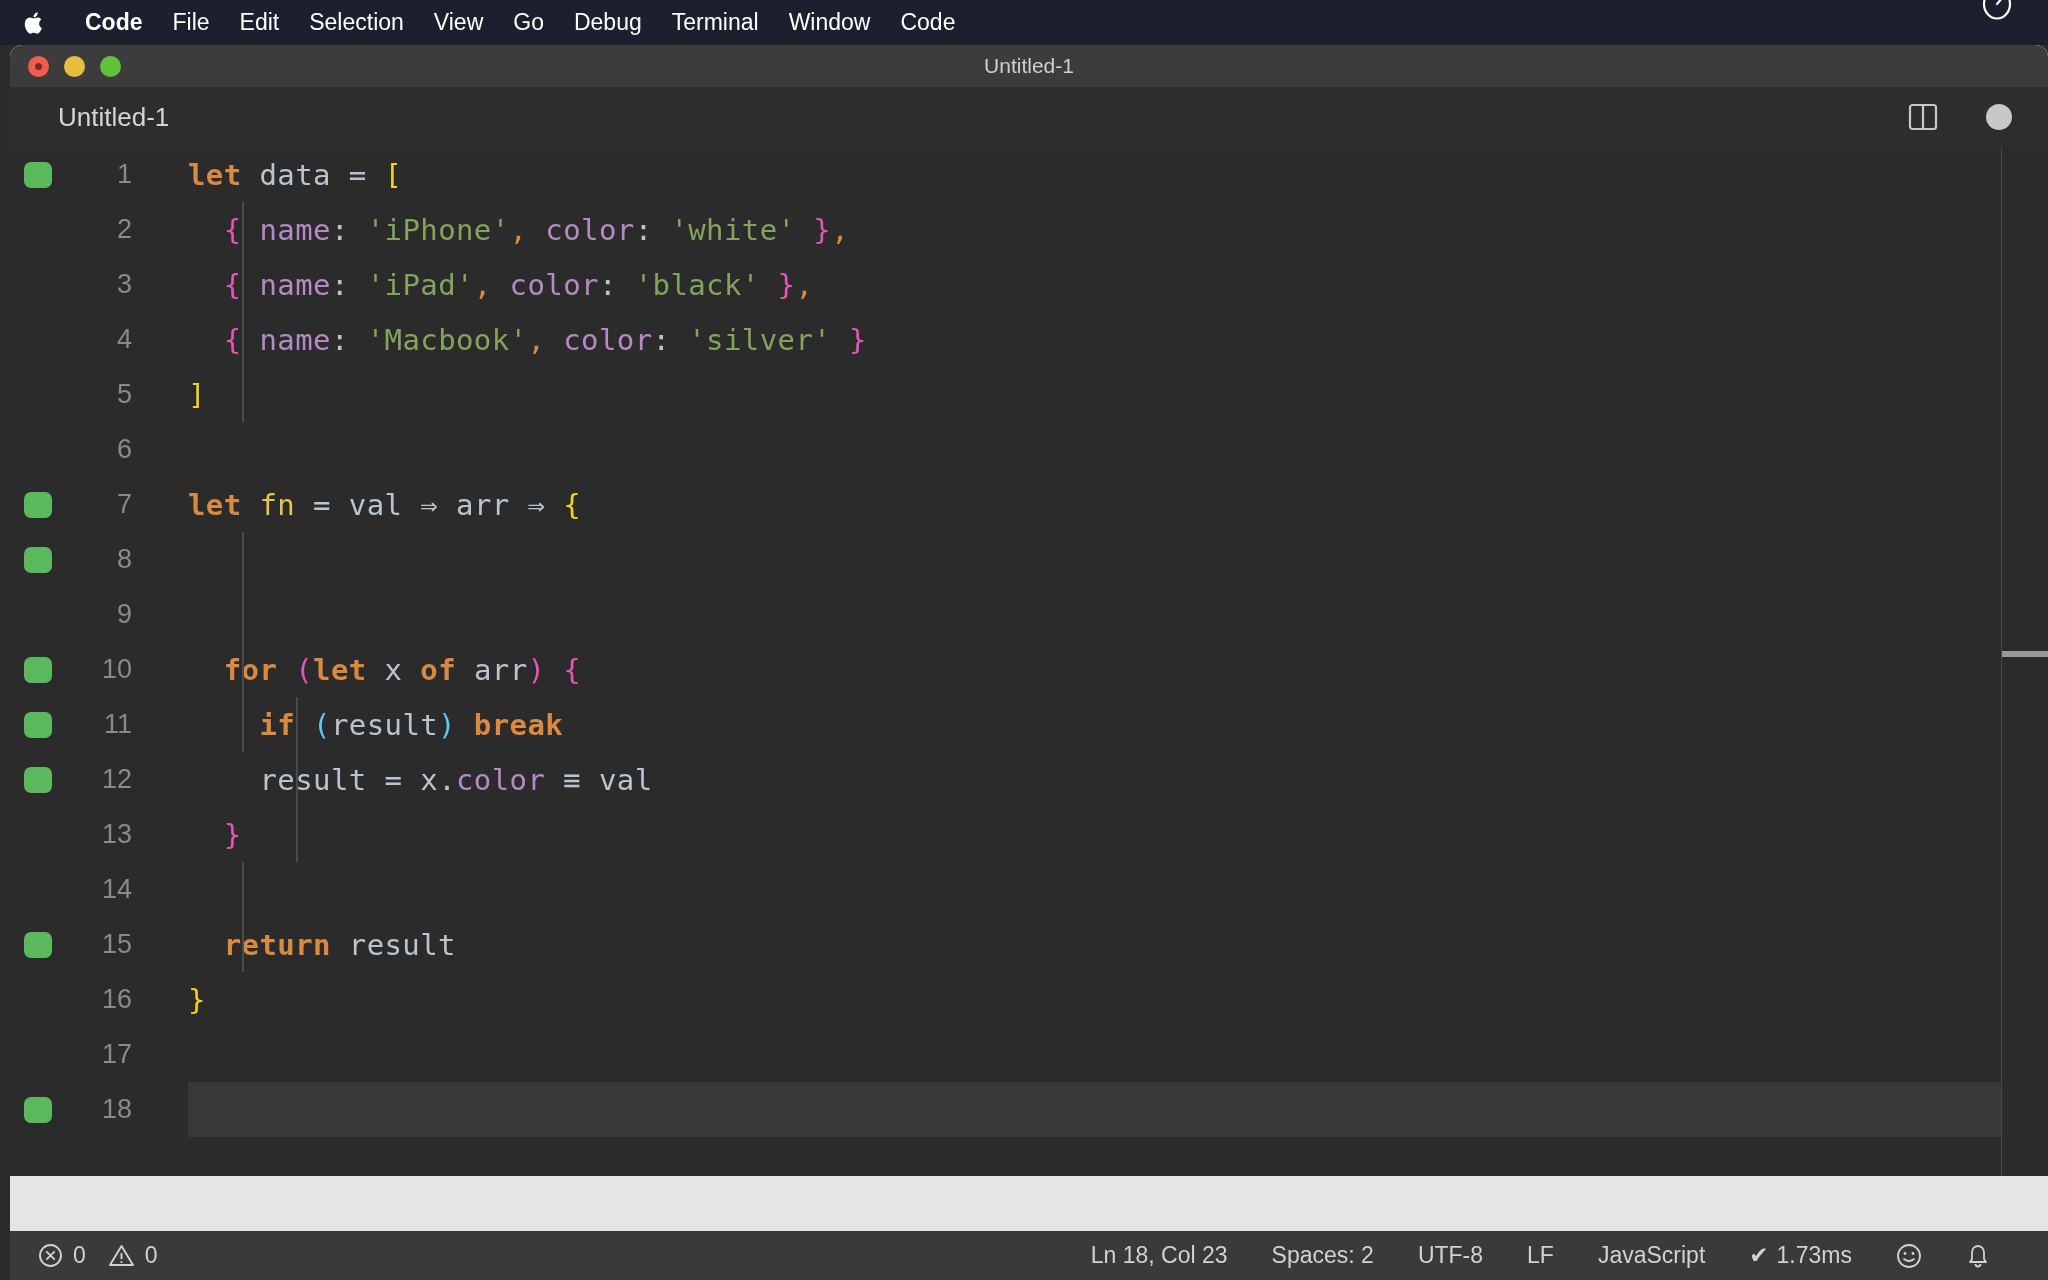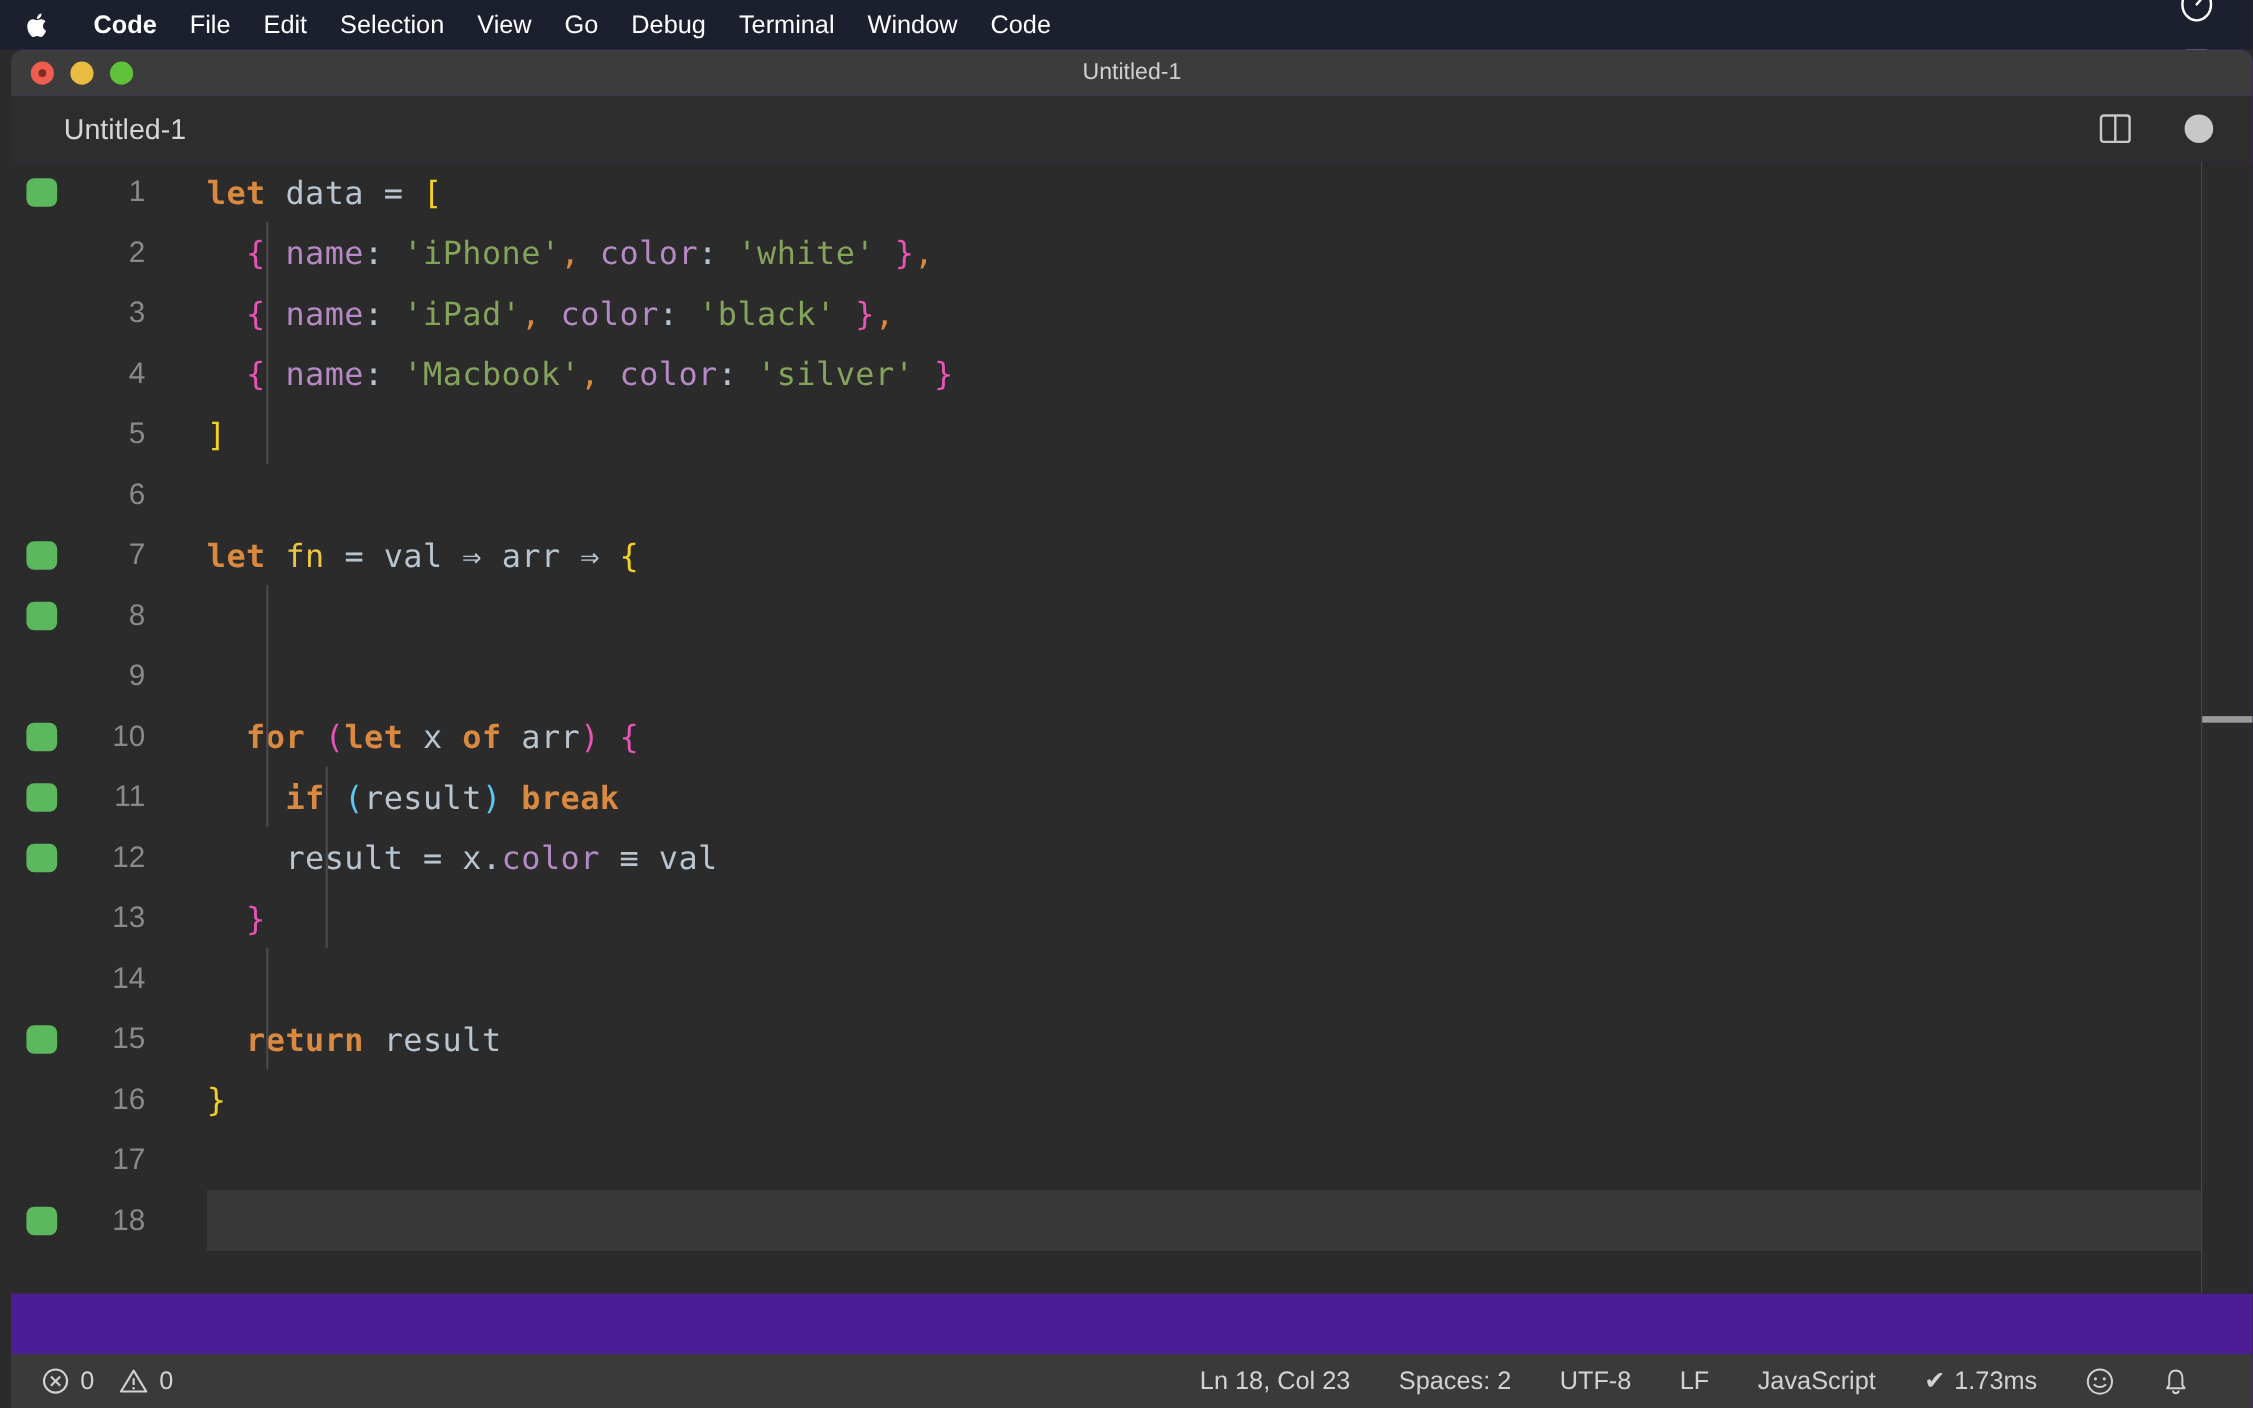--- a/index.html
+++ b/index.html
@@ -31,21 +31,21 @@
     font-size:15px; line-height:16px; color:#ffffff;
   }
   .netspeed .rows { text-align:right; }
   .netspeed .arrows { display:flex; flex-direction:column; font-size:13px; line-height:16px; color:#c9ccd6; }
   .mb-icon { display:flex; align-items:center; justify-content:center; color:#ffffff; }
 
   
   .window {
     position:absolute; top:45px; left:10px;
     width:2038px; height:1235px;
-    background:#4c1d95;
+    background:#e5e5e5;
     border-top-left-radius:12px; border-top-right-radius:12px;
     overflow:hidden;
   }
   .titlebar {
     position:relative; height:42px; background:#3c3c3c;
     border-top-left-radius:12px; border-top-right-radius:12px;
     display:flex; align-items:center;
   }
   .traffic { display:flex; gap:15px; padding-left:18px; }
   .dot { width:21px; height:21px; border-radius:50%; }

